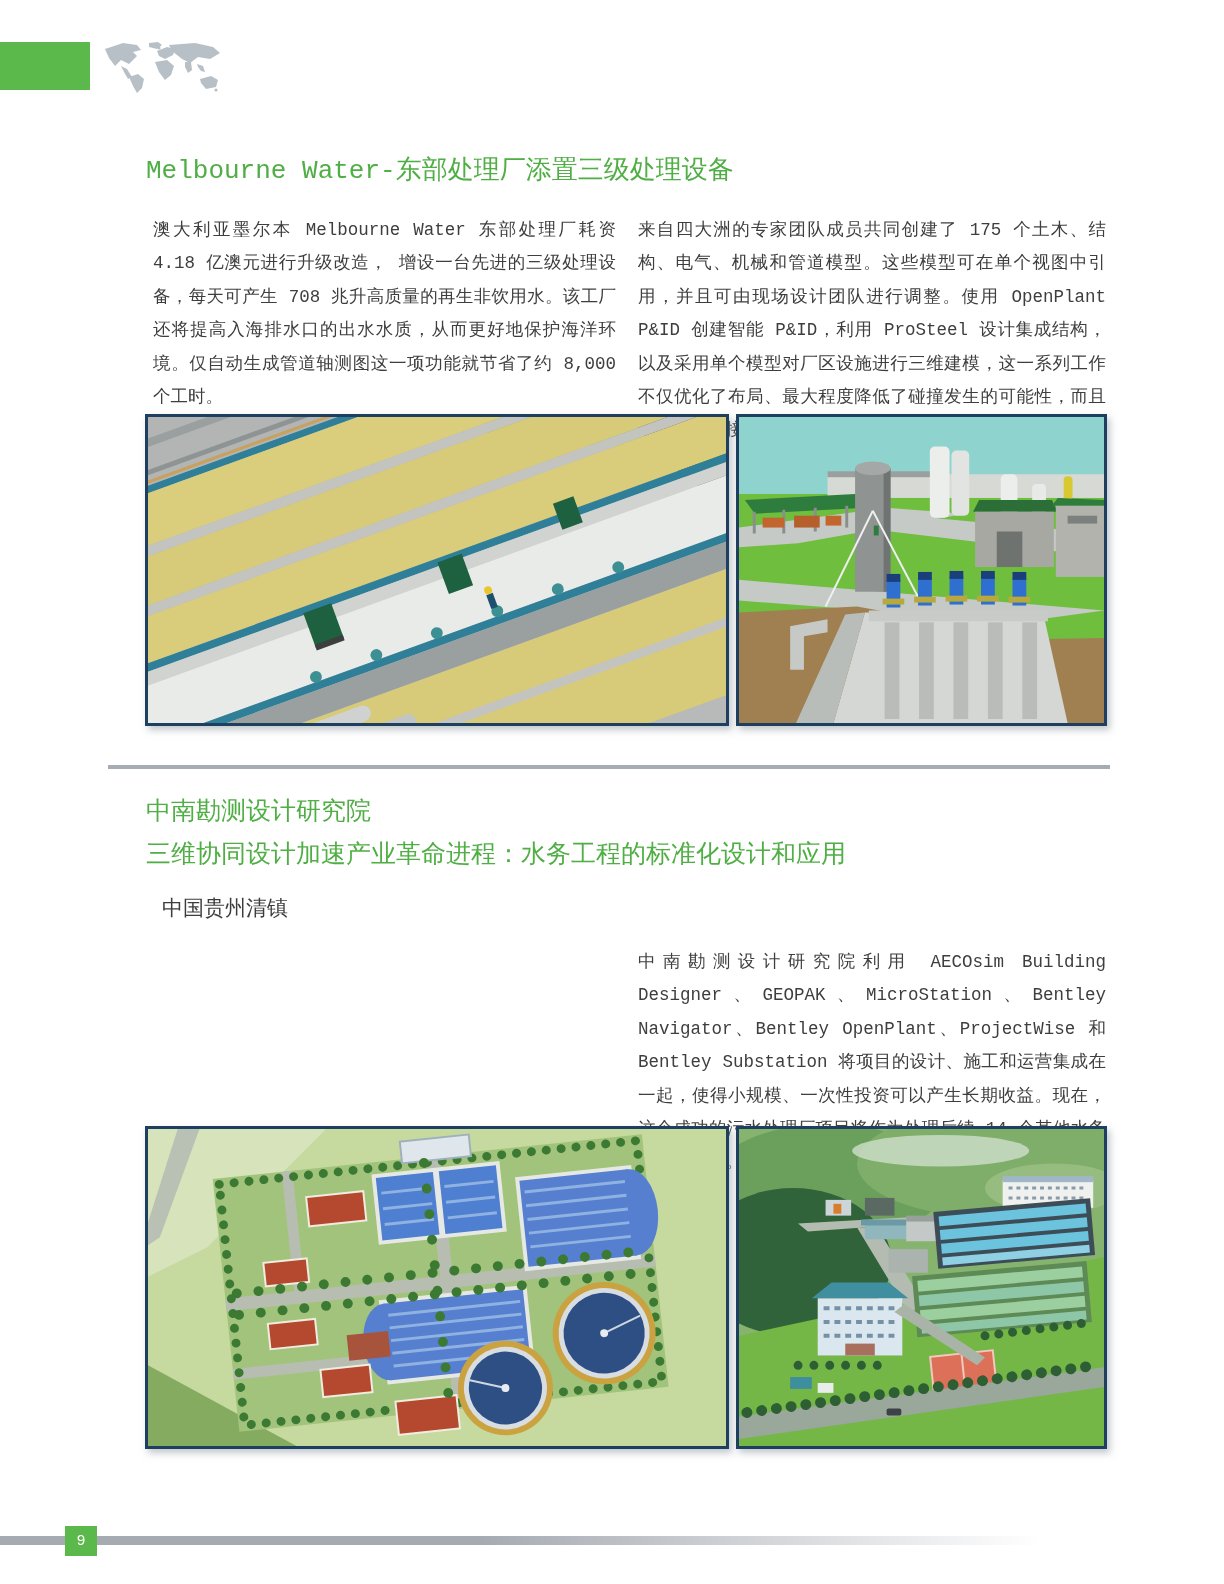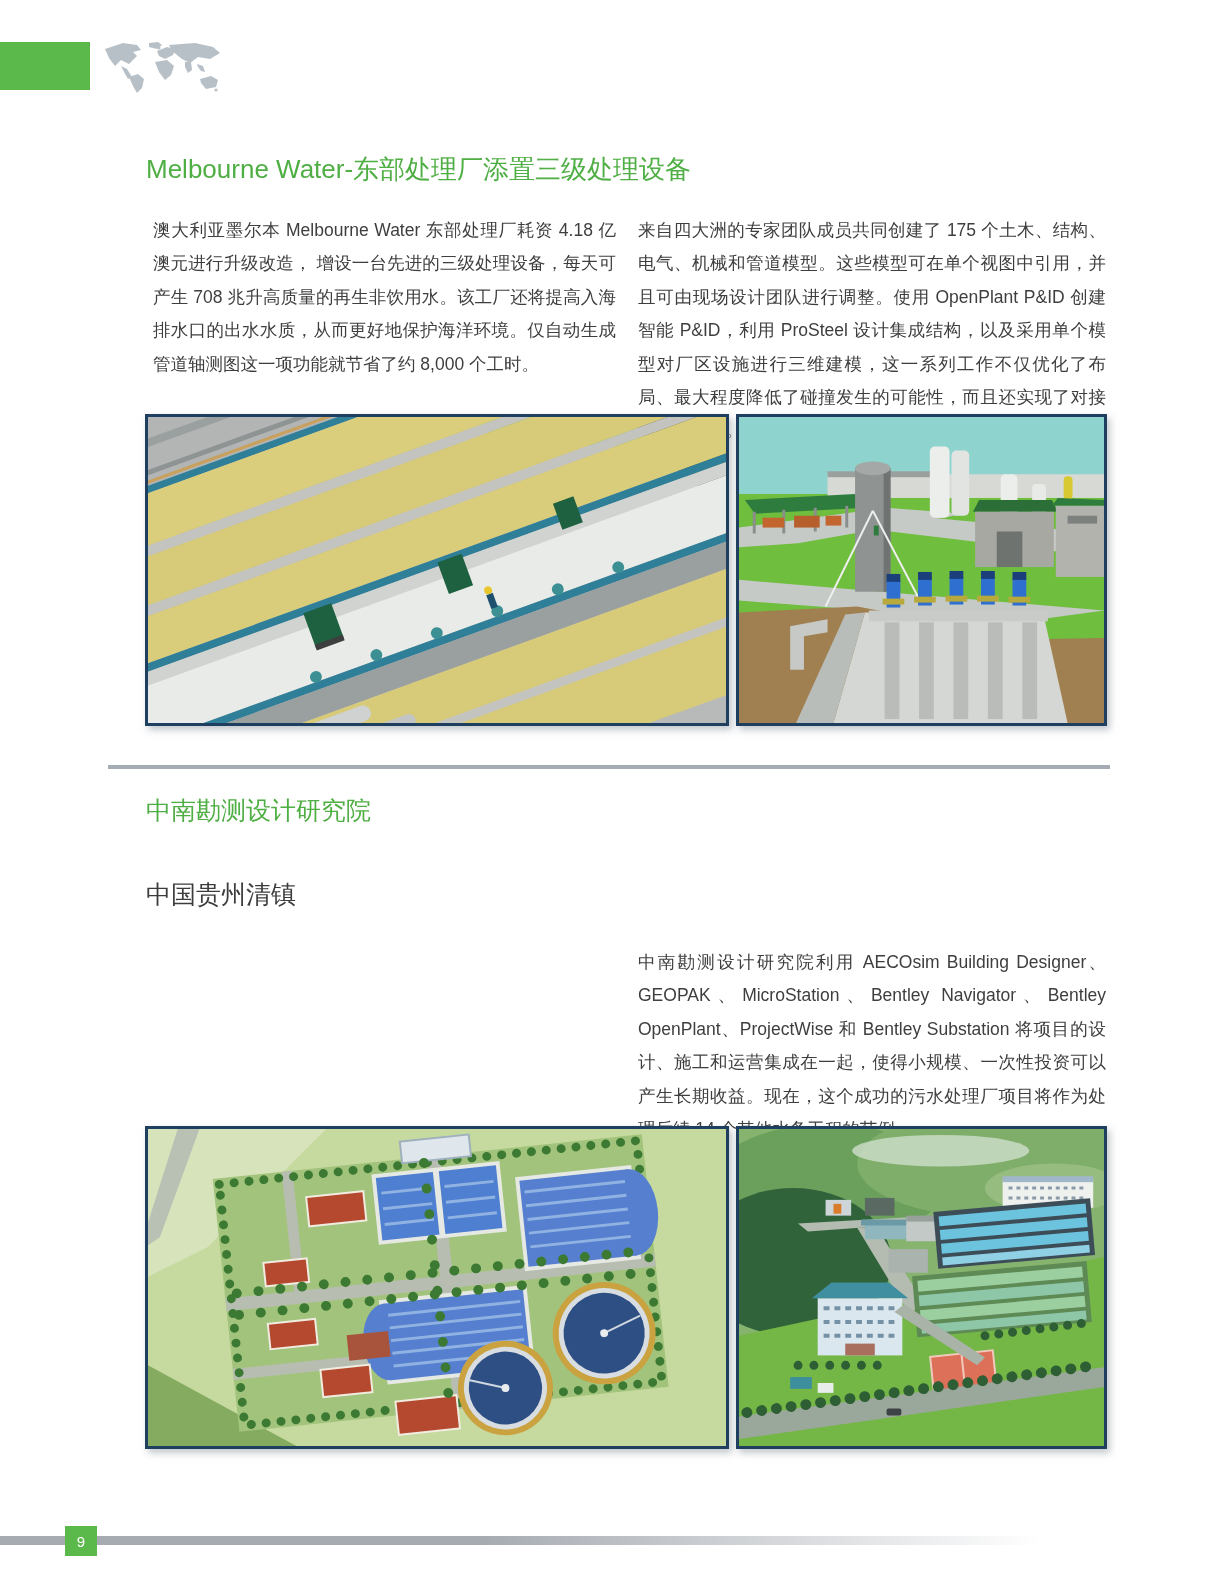--- a/index.html
+++ b/index.html
@@ -1,24 +1,24 @@
 <!DOCTYPE html>
 <html><head>
 <meta charset="utf-8">
 <style>
   html,body{margin:0;padding:0;background:#ffffff;}
   .page{position:relative;width:1224px;height:1584px;background:#ffffff;overflow:hidden;
-        font-family:Liberation Sans, sans-serif;}
+        font-family:Liberation Mono, monospace;}
   .corner-block{position:absolute;left:0;top:42px;width:90px;height:48px;background:#5bb84a;}
   .world-map{position:absolute;left:103px;top:40px;width:122px;height:58px;}
   .h-green{position:absolute;margin:0;font-weight:400;color:#4fae44;white-space:nowrap;}
   .s1-title{left:146px;top:152px;font-size:26px;}
   .s2-title1{left:146px;top:794px;font-size:25px;text-align:center;}
   .s2-title2{left:146px;top:837px;font-size:25px;}
-  .s2-subtitle{position:absolute;margin:0;left:146px;top:878px;font-size:25px;font-weight:400;color:#3c3c3c;white-space:nowrap;}
+  .s2-subtitle{position:absolute;margin:16px;left:146px;top:878px;font-size:21px;font-weight:400;color:#3c3c3c;white-space:nowrap;}
   .col{position:absolute;margin:8px;font-size:17.5px;line-height:33.4px;color:#3e3e3e;
        text-align:justify;text-justify:inter-ideograph;}
   .s1-left{left:145px;top:206px;width:463px;}
   .s1-right{left:630px;top:206px;width:468px;}
   .s2-left{left:145px;top:938px;width:463px;}
   .s2-right{left:630px;top:938px;width:468px;}
   .fig{position:absolute;margin:0;border:3px solid #1e3f60;overflow:hidden;background:#dfe3e0;
        box-shadow:3px 4px 7px rgba(135,145,155,.5);}
   .fig svg{display:block;width:100%;height:100%;}
   .fig1{left:145px;top:414px;width:578px;height:306px;}
@@ -173,20 +173,21 @@
         <rect x="274" y="182" width="22" height="6"></rect>
       </g>
       <rect x="137" y="110" width="5" height="10" fill="#2f7d3e"></rect>
       <polygon points="52,212 90,205 90,218 66,222 66,256 52,256" fill="#c6c9c6"></polygon>
     </svg>
   </figure>
 
   <div class="divider"></div>
 
   <h2 class="h-green s2-title1">中南勘测设计研究院</h2>
+  <h2 class="h-green s2-title2">三维协同设计加速产业革命进程：水务工程的标准化设计和应用</h2>
   <h3 class="s2-subtitle">中国贵州清镇</h3>
 
   <p class="col s2-right">中南勘测设计研究院利用 AECOsim Building Designer、GEOPAK、MicroStation、Bentley Navigator、Bentley OpenPlant、ProjectWise 和 Bentley Substation 将项目的设计、施工和运营集成在一起，使得小规模、一次性投资可以产生长期收益。现在，这个成功的污水处理厂项目将作为处理后续 14 个其他水务工程的范例。</p>
 
   <figure class="fig fig3">
     <svg viewBox="0 0 584 322" preserveAspectRatio="none">
       <rect width="584" height="322" fill="#c6da9f"></rect>
       <polygon points="0,0 180,0 60,120 0,150" fill="#d7e4bb"></polygon>
       <polygon points="0,240 150,322 0,322" fill="#85ab60"></polygon>
       <polygon points="30,0 52,0 12,110 0,118 0,95" fill="#b9c0b4"></polygon>

